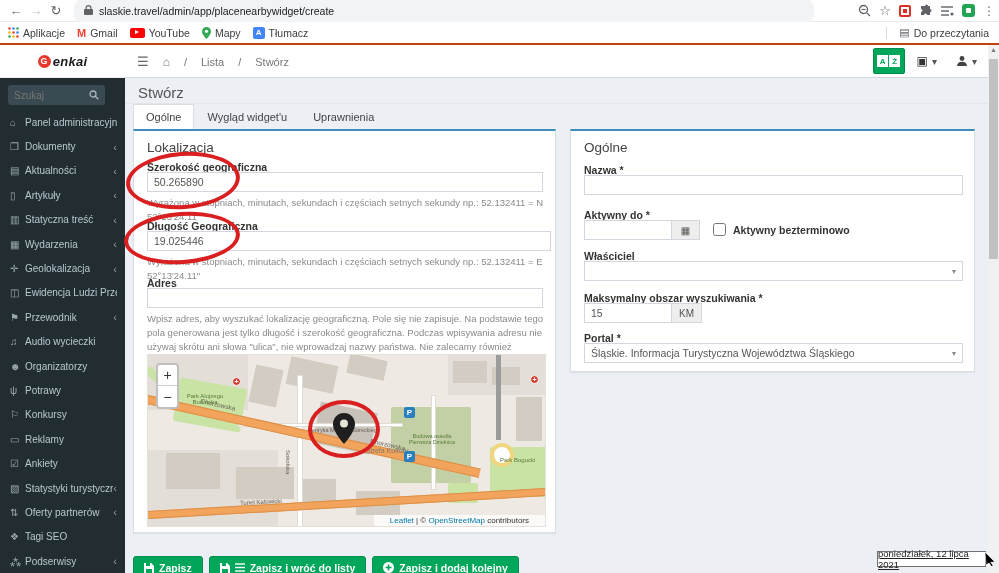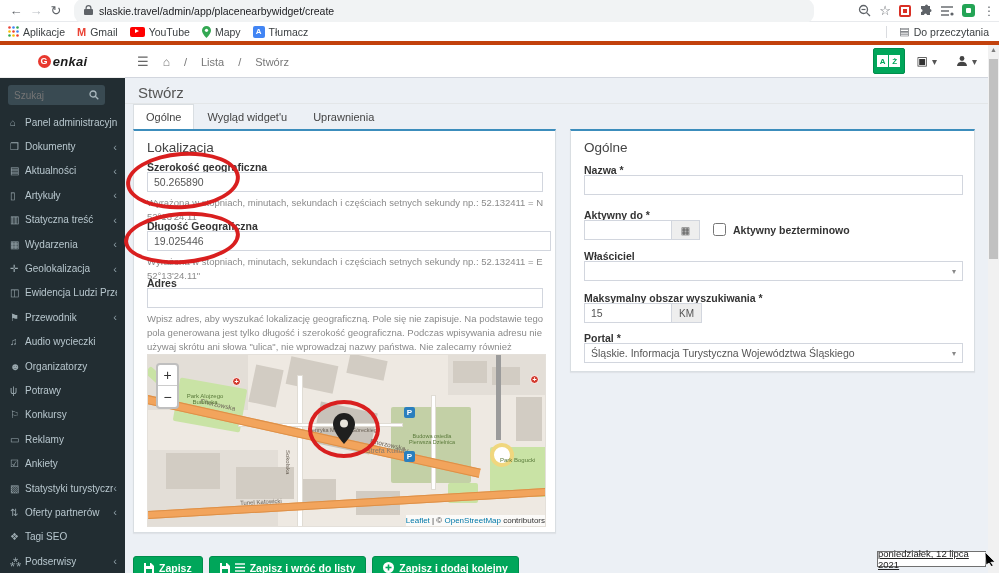--- a/index.html
+++ b/index.html
@@ -11,21 +11,21 @@
   .chrome-top { position:absolute; left:0; top:0; width:999px; height:22px; background:#ffffff; border-bottom:1px solid #e8eaed; display:flex; align-items:center; }
   .nav-glyph { font-size:13px; color:#5f6368; width:20px; text-align:center; cursor:pointer; }
   .nav-glyph.dim { color:#bdc1c6; }
   .omnibox { display:flex; align-items:center; gap:6px; background:#f1f3f4; border-radius:9px; height:17px; width:740px; margin-left:8px; padding:12px 10px; }
   .omnibox .url { font-size:10.5px; color:#202124; }
   .chrome-right { display:flex; align-items:center; gap:8px; margin-left:auto; margin-right:4px; }
   .ext-red { width:12px; height:12px; border:2px solid #d93025; border-radius:2px; display:flex; align-items:center; justify-content:center; }
   .ext-red i { display:block; width:4px; height:4px; background:#d93025; }
   .ext-green { width:13px; height:13px; background:#23a455; border-radius:3px; display:flex; align-items:center; justify-content:center; }
   .ext-green i { display:block; width:5px; height:5px; background:#fff; border-radius:1px; }
-  .chrome-bm { position:absolute; left:0; top:22px; width:999px; height:23px; background:#ffffff; border-bottom:4px solid #c2410c; display:flex; align-items:center; font-size:10.5px; color:#3c4043;justify-content:flex-end; }
+  .chrome-bm { position:absolute; left:0; top:22px; width:999px; height:23px; background:#ffffff; border-bottom:2px solid #c2410c; display:flex; align-items:center; font-size:10.5px; color:#3c4043;justify-content:flex-end; }
   .bm-item { display:flex; align-items:center; gap:4px; margin-left:12px; cursor:pointer; }
   .bm-sep { width:1px; height:12px; background:#dadce0; margin-left:auto; }
   .yt-icon { width:15px; height:10px; background:#ff0000; border-radius:2px; position:relative; }
   .yt-icon:after { content:""; position:absolute; left:5px; top:2.5px; border-left:4px solid #fff; border-top:2.5px solid transparent; border-bottom:2.5px solid transparent; }
   .gm-m { color:#ea4335; font-weight:bold; font-size:11px; }
   .tr-icon { width:12px; height:12px; background:#4285f4; border-radius:2px; color:#fff; font-size:8px; font-weight:bold; display:flex; align-items:center; justify-content:center; }
 
   
   .logo-bar { position:absolute; left:0; top:45px; width:125px; height:33px; background:#ffffff; border-bottom:1px solid #eee; display:flex; align-items:center; justify-content:center; gap:2px; }
   .logo-mark { width:13px; height:13px; border-radius:50%; background:#e8382e; color:#fff; font-size:9px; font-weight:bold; display:flex; align-items:center; justify-content:center; }
@@ -70,21 +70,21 @@
   .park { position:absolute; background:#c9e3a5; border-radius:2px; }
   .road-o { position:absolute; background:#f2a45c; border-top:1px solid #dd9048; border-bottom:1px solid #dd9048; }
   .road-w { position:absolute; background:#ffffff; border:1px solid #e0dcd4; }
   .map-lbl { position:absolute; font-size:6.5px; color:#6b6257; white-space:nowrap; }
   .map-lbl.green { color:#5a7a3a; }
   .p-icon { position:absolute; width:11px; height:11px; background:#2a7fbe; border-radius:2px; color:#fff; font-size:8px; font-weight:bold; display:flex; align-items:center; justify-content:center; }
   .redpoi { position:absolute; width:9px; height:9px; background:#d33c30; border:1px solid #fff; border-radius:50%; color:#fff; font-size:7px; font-weight:bold; display:flex; align-items:center; justify-content:center; line-height:1; }
   .zoomctl { position:absolute; left:8px; top:8px; width:23px; background:#fff; border:2px solid rgba(0,0,0,.25); border-radius:4px; overflow:hidden; }
   .zoomctl div { height:21px; display:flex; align-items:center; justify-content:center; font-size:14px; color:#333; cursor:pointer; }
   .zoomctl div:first-child { border-bottom:1px solid #ccc; }
-  .attrib { position:absolute; right:0; bottom:0; background:rgba(255,255,255,.75); font-size:8px; color:#333; padding:1px 0;margin-left:39px; }
+  .attrib { position:absolute; right:0; bottom:0; background:rgba(255,255,255,.75); font-size:8px; color:#333; padding:1px 16px;margin-left:39px; }
   .attrib b { color:#0078a8; font-weight:normal; }
 
   
   .red-ellipse { position:absolute; border:4px solid #d91f1f; border-radius:50%; pointer-events:none; }
   .tooltip-date { position:absolute; left:877px; top:551px; width:109px; height:16px; background:#fff; border:1px solid #707070; font-size:9.5px; color:#222; display:flex; align-items:center; justify-content:center;text-decoration:underline; }
 
   
   .scrollbar { position:absolute; right:0; top:45px; width:11px; height:528px; background:#f1f1f1; }
   .scroll-thumb { position:absolute; left:1px; top:14px; width:9px; height:200px; background:#c1c1c1; }
   .scroll-arrow { position:absolute; left:0; top:1px; width:11px; text-align:center; font-size:7px; color:#7d7d7d; }

